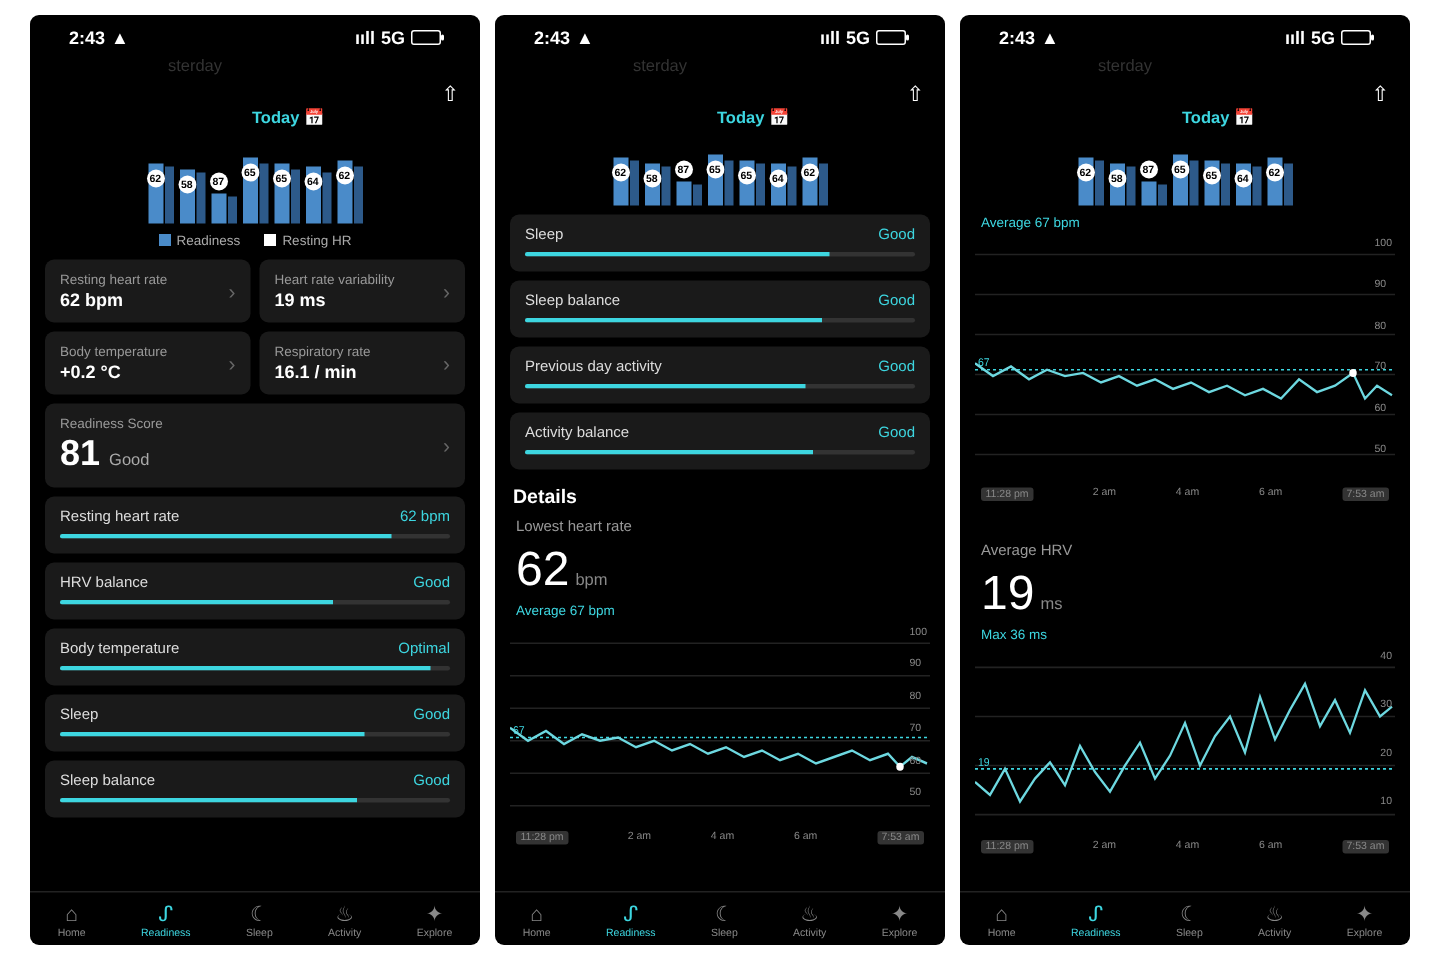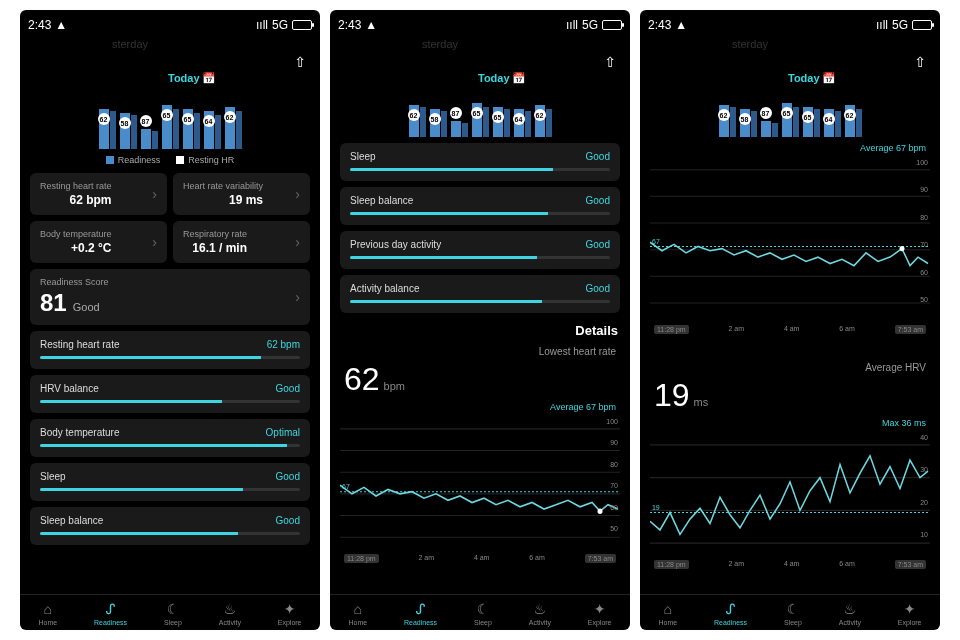--- a/index.html
+++ b/index.html
@@ -1,27 +1,27 @@
 <!DOCTYPE html>
 <html><head>
 <meta charset="utf-8">
 <style>
   * { box-sizing: border-box; margin: 0; padding: 0; }
   body { background: #fff; font-family: -apple-system, Helvetica, Arial, sans-serif; width: 960px; height: 640px; display: flex; gap: 10px; justify-content: center; padding: 10px 18px; }
   .phone { background: #000; width: 300px; height: 620px; border-radius: 6px; overflow: hidden; color: #fff; display: flex; flex-direction: column; position: relative; }
-  .status-bar { display: flex; justify-content: space-between; align-items: center; padding: 8px 8px 4px; font-size: 12px; font-weight: 400; }
+  .status-bar { display: flex; justify-content: space-between; align-items: center; padding: 8px 26px 4px; font-size: 12px; font-weight: 700; }
   .status-left { display: flex; align-items: center; gap: 4px; }
   .status-right { display: flex; align-items: center; gap: 4px; }
   .nav-row { display: flex; align-items: center; justify-content: space-between; padding: 2px 14px 4px; font-size: 12px; }
   .nav-tabs { display: flex; gap: 20px; flex: 1; justify-content: center; }
   .nav-tab { color: #666; font-size: 11px; }
   .nav-tab.active { color: #3dd6e0; font-weight: 600; margin-top: 34px; }
   .nav-tab.dim { color: #333; }
   .share-icon { color: #fff; font-size: 14px; }
-  .content { flex: 1; overflow: hidden; padding: 0 10px; text-align: right; }
+  .content { flex: 1; overflow: hidden; padding: 0 10px; }
   .bar-chart { display: flex; align-items: flex-end; justify-content: center; gap: 4px; height: 56px; margin: 4px 0 6px; position: relative; }
   .bar-pair { display: flex; gap: 1px; align-items: flex-end; }
   .bar { width: 10px; background: #4a8bc9; position: relative; }
   .bar.sub { background: #2d5a8a; width: 6px; }
   .bar-label { position: absolute; top: 4px; left: 50%; transform: translateX(-50%); font-size: 7px; background: #fff; color: #000; border-radius: 50%; width: 12px; height: 12px; display: flex; align-items: center; justify-content: center; font-weight: 600; }
   .legend { display: flex; justify-content: center; gap: 16px; font-size: 9px; color: #aaa; margin-bottom: 8px; }
   .legend-item { display: flex; align-items: center; gap: 4px; }
   .legend-box { width: 8px; height: 8px; }
   .legend-box.blue { background: #4a8bc9; }
   .legend-box.white { background: #fff; }

